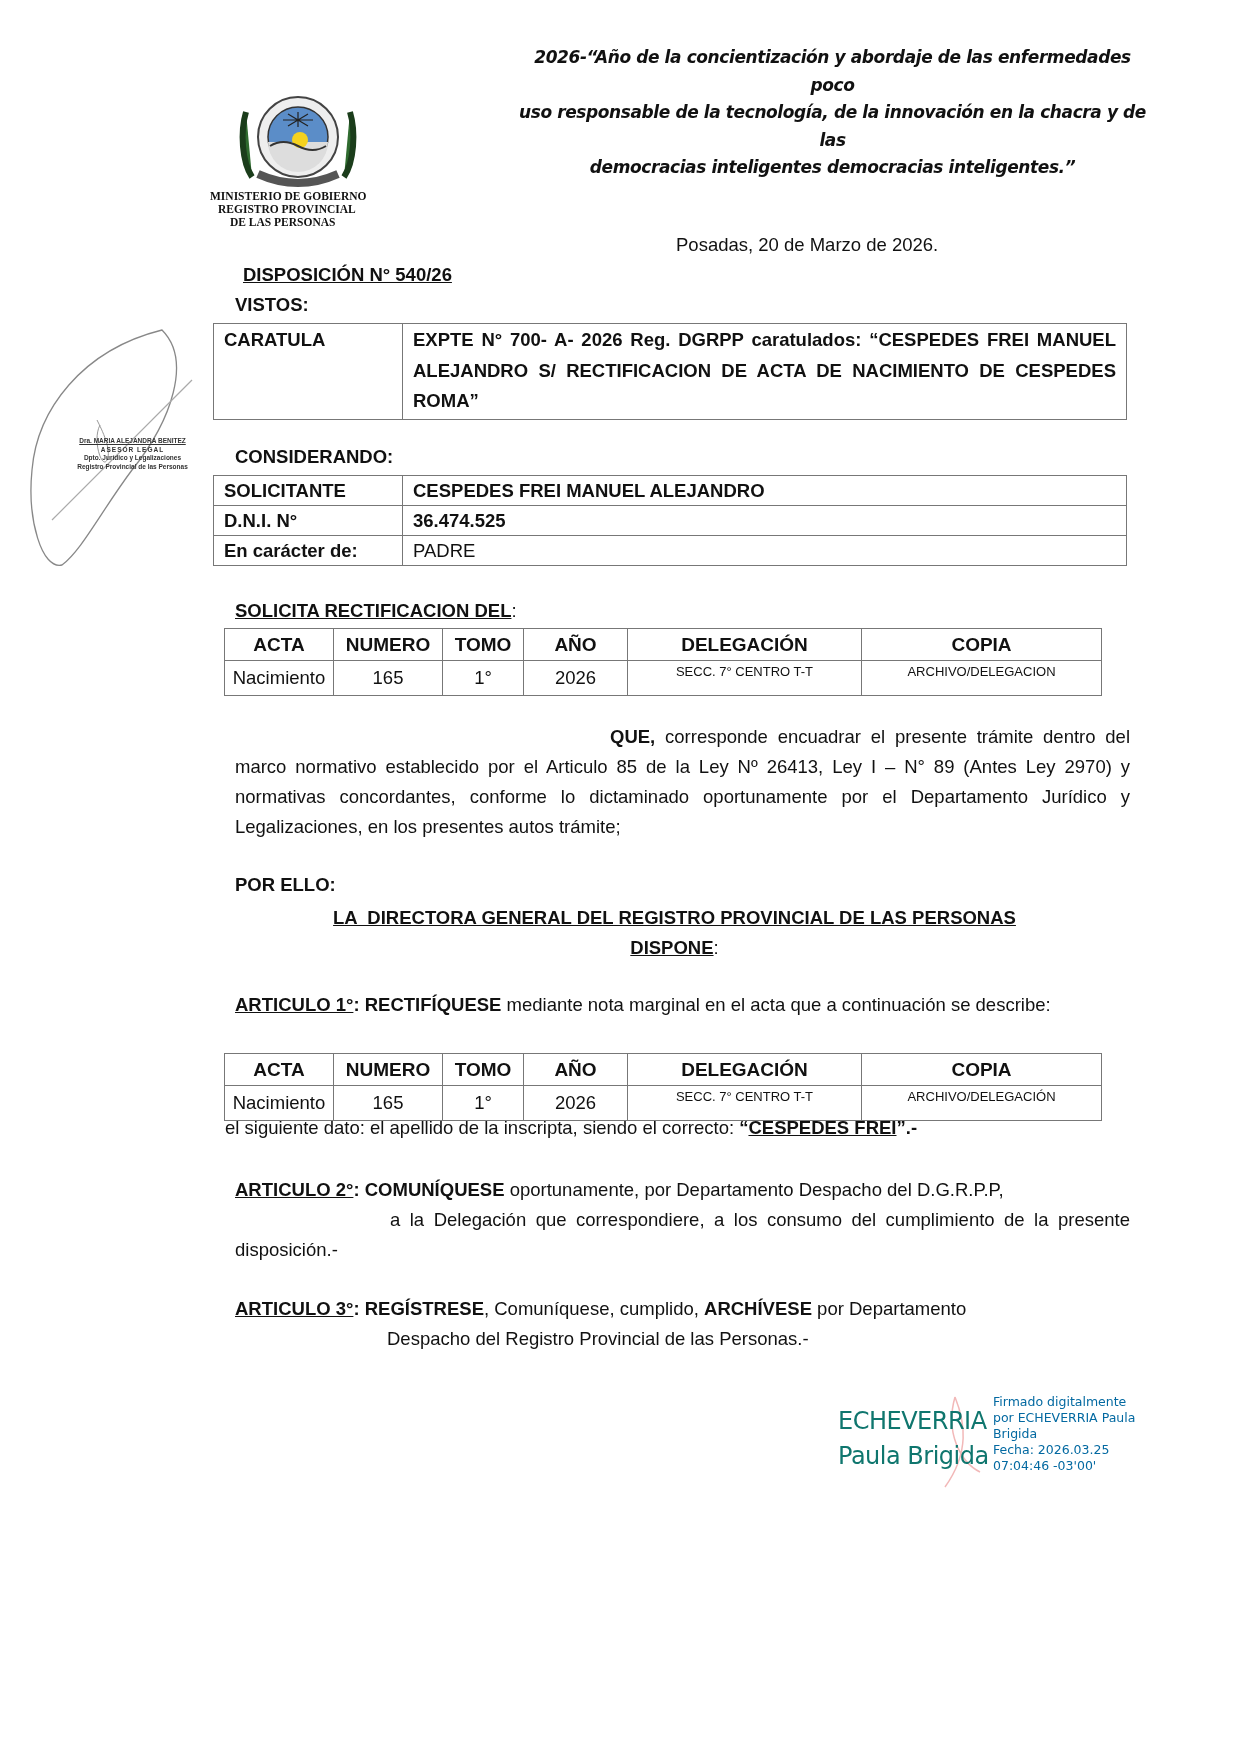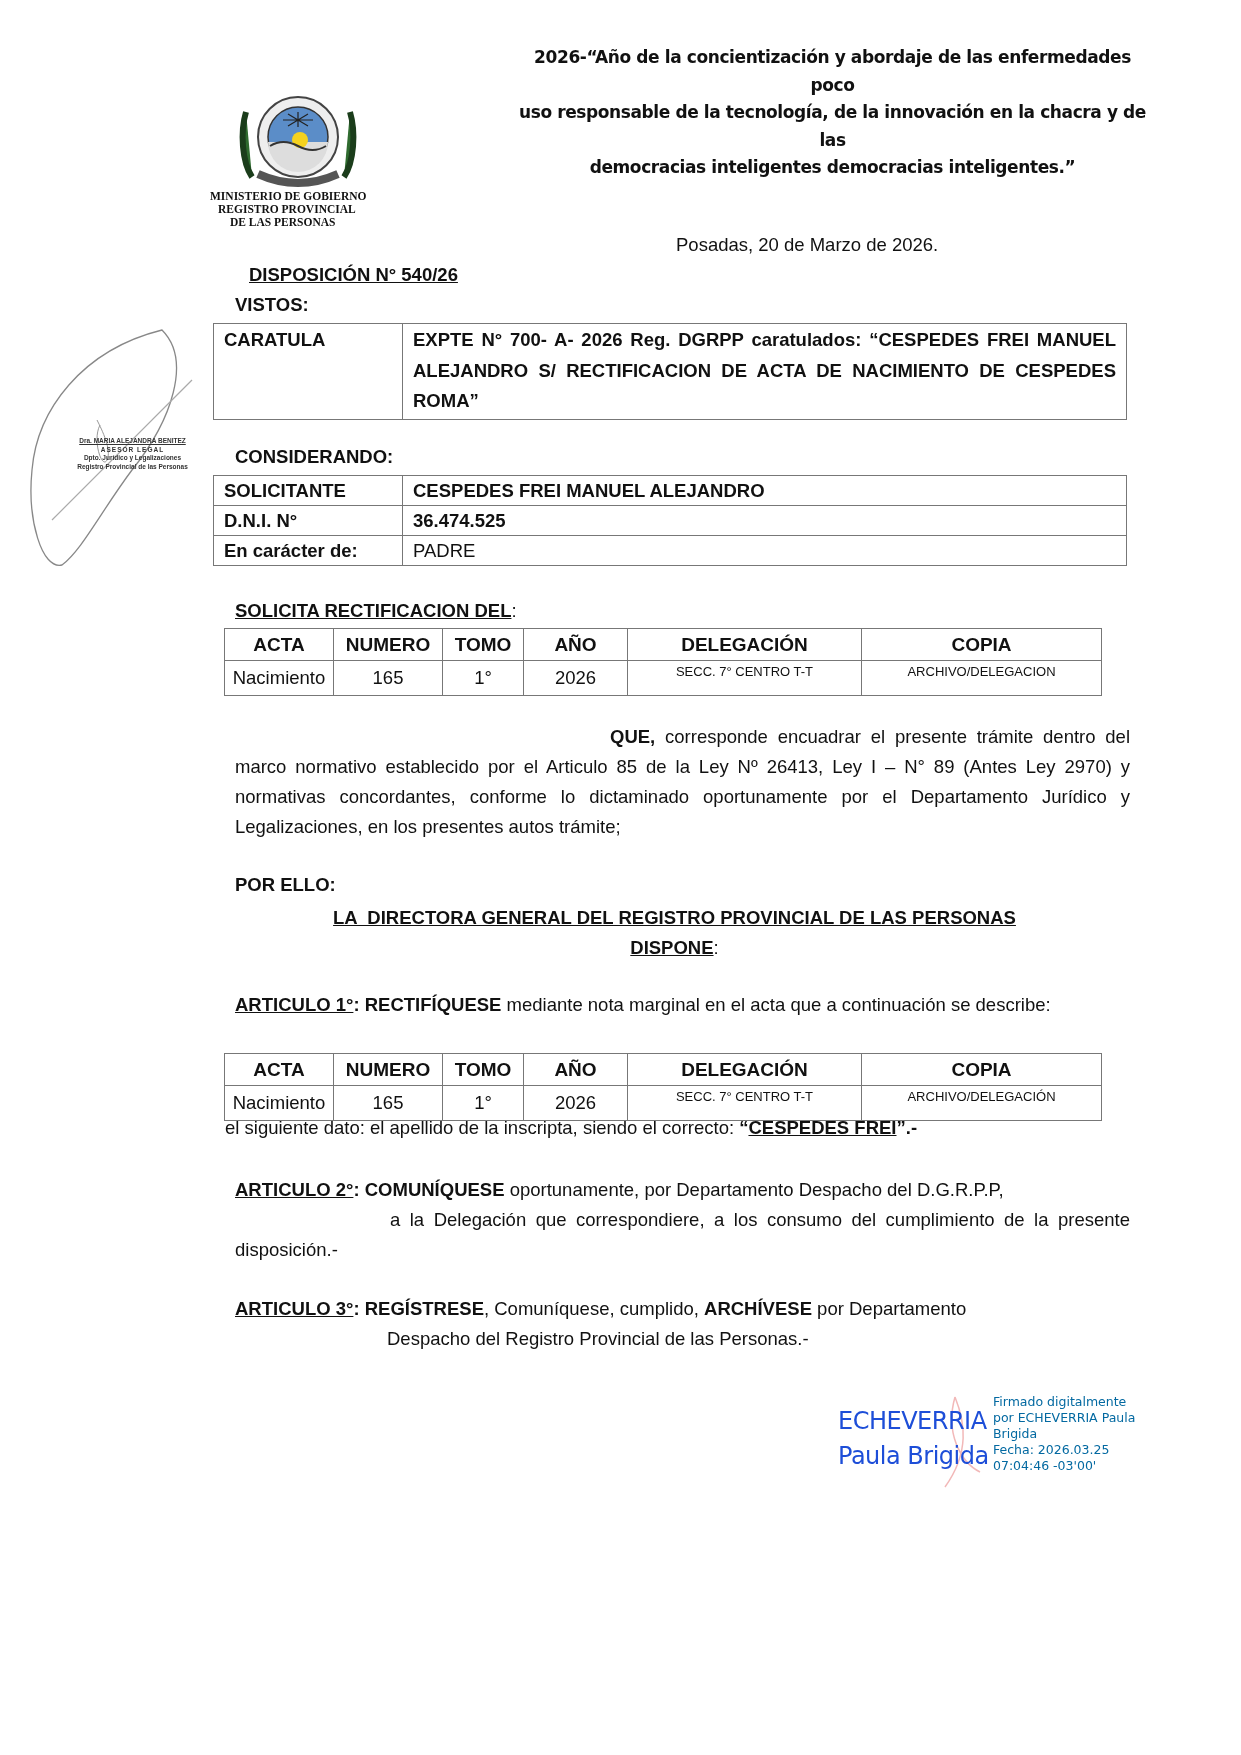--- a/index.html
+++ b/index.html
@@ -6,23 +6,23 @@
   body { width:1241px; height:1755px; position:relative; overflow:hidden;
          font-family:"Liberation Sans", sans-serif; color:#111; }
   .abs { position:absolute; }
   
   .crest { left:238px; top:82px; width:120px; height:110px; }
   .ministry { left:210px; top:190px; width:180px; font-family:"Liberation Serif", serif;
               font-size:11.5px; font-weight:bold; line-height:13px; color:#111; }
   .ministry div:nth-child(2){ padding-left:8px; }
   .ministry div:nth-child(3){ padding-left:20px; }
   .motto { left:515px; top:44px; width:635px; text-align:center; font-family:"DejaVu Sans", sans-serif;
-           font-weight:bold; font-size:17px; line-height:27.5px; letter-spacing:-0.4px; }
+           font-style:italic; font-weight:bold; font-size:17px; line-height:27.5px; letter-spacing:-0.4px; }
   .date { left:676px; top:234px; font-size:18.5px; }
-  .disp { left:249px; top:264px; font-size:18.5px; font-weight:bold; text-decoration:underline; }
+  .disp { left:243px; top:264px; font-size:18.5px; font-weight:bold; text-decoration:underline; }
   .vistos { left:235px; top:294px; font-size:18.5px; font-weight:bold; }
   .label { font-size:18.5px; font-weight:bold; }
   table { border-collapse:collapse; position:absolute; }
   td, th { border:1.5px solid #777; font-size:18.5px; padding:0 10px; vertical-align:top; }
   .t-caratula { left:213px; top:323px; width:914px; }
   .t-caratula td { font-weight:bold; line-height:30.5px; padding-top:1px; padding-bottom:2px; }
   .t-caratula td.c1 { width:168px; }
   .t-caratula td.c2 { text-align:justify; }
   .considerando { left:235px; top:446px; }
   .t-sol { left:213px; top:475px; width:914px; }
@@ -43,21 +43,21 @@
   .que .first { padding-left:375px; }
   .porello { left:235px; top:874px; }
   .directora { left:227px; width:895px; top:903px; text-align:center; font-size:18.5px; font-weight:bold; line-height:30px; }
   .art1 { top:990px; }
   .siguiente { left:225px; top:1117px; font-size:18.5px; }
   .art2 { top:1175px; }
   .art2 .indent { padding-left:155px; display:block; }
   .art3 { top:1294px; }
   .art3 .indent { padding-left:152px; display:block; text-align:left; }
   
-  .sig-name { left:838px; top:1404px; font-family:"DejaVu Sans", sans-serif; font-size:24px; line-height:35px; color:#1d4ed8; letter-spacing:-0.5px; }
+  .sig-name { left:838px; top:1404px; font-family:"DejaVu Sans", sans-serif; font-size:24px; line-height:35px; color:#0f766e; letter-spacing:-0.5px; }
   .sig-info { left:993px; top:1394px; font-family:"DejaVu Sans", sans-serif; font-size:12.5px; line-height:16px; color:#0369a1; }
   .sig-mark { left:935px; top:1392px; width:50px; height:100px; }
   .margin-sig { left:22px; top:320px; width:180px; height:250px; }
   .stamp { left:70px; top:437px; width:125px; font-size:6.5px; line-height:8.5px; font-weight:bold; color:#333; text-align:center; }
 </style>
 </head>
 <body>
 
 <svg class="abs margin-sig" viewBox="0 0 180 250">
   <path d="M140 10 C 170 40, 150 100, 110 150 C 80 190, 60 230, 40 245 C 20 250, 5 200, 10 150 C 15 90, 60 30, 140 10 Z" fill="none" stroke="#888" stroke-width="1.3"></path>

